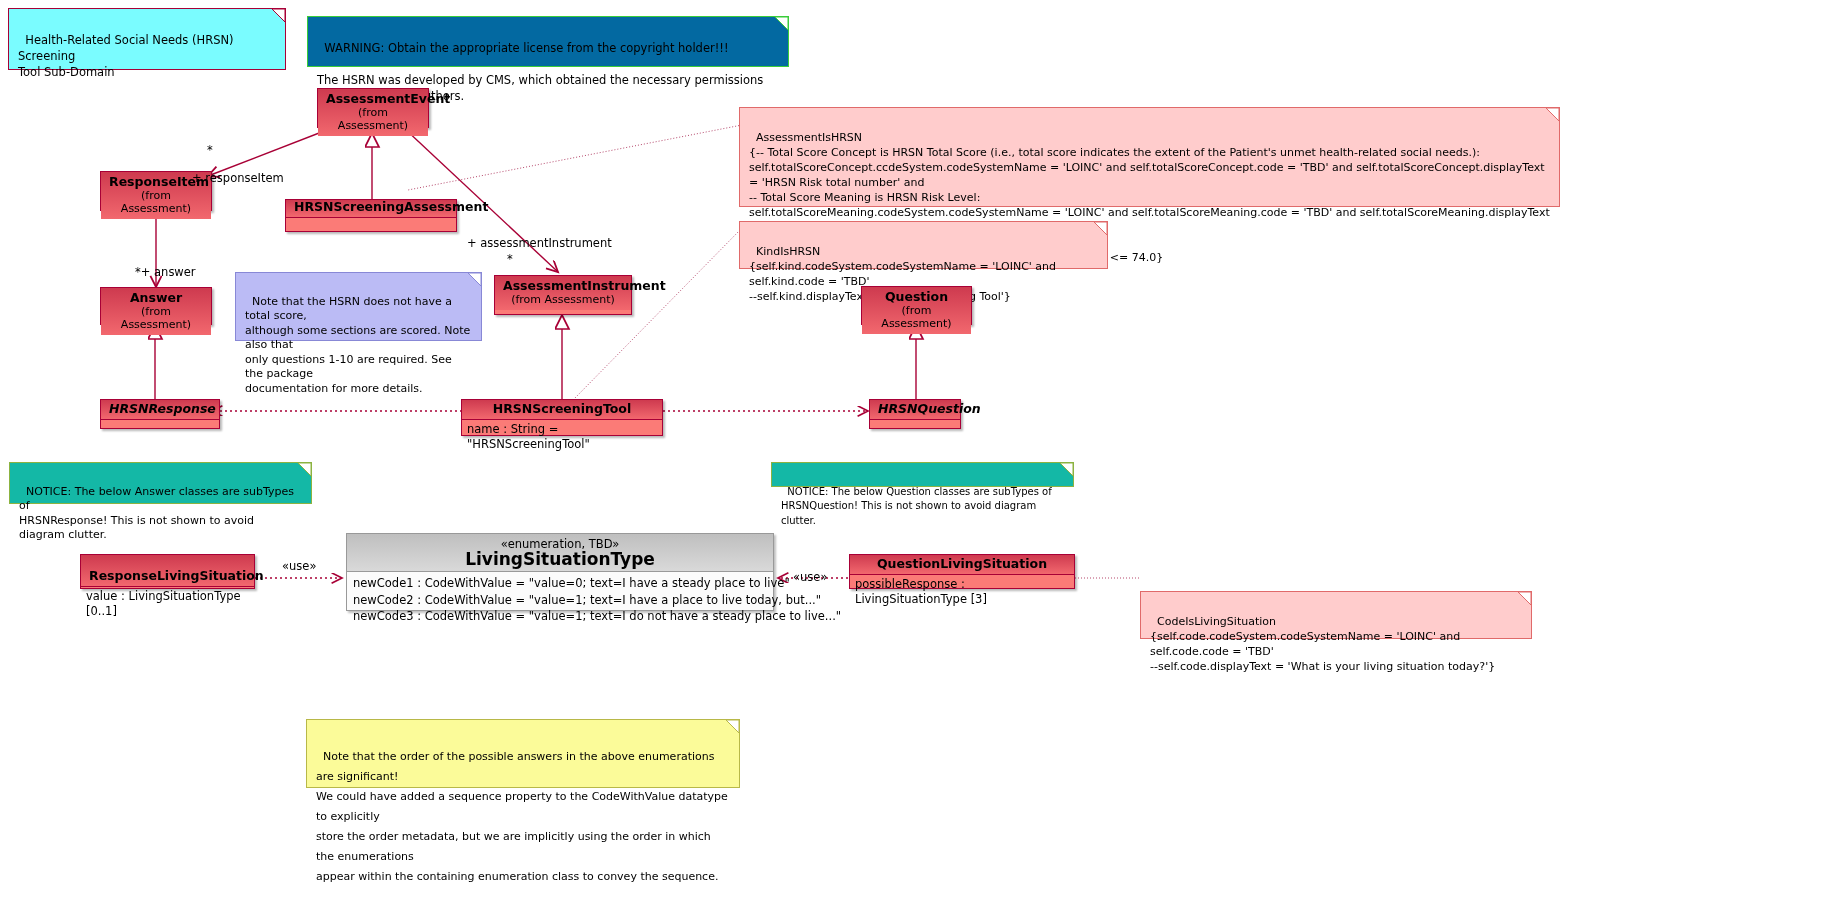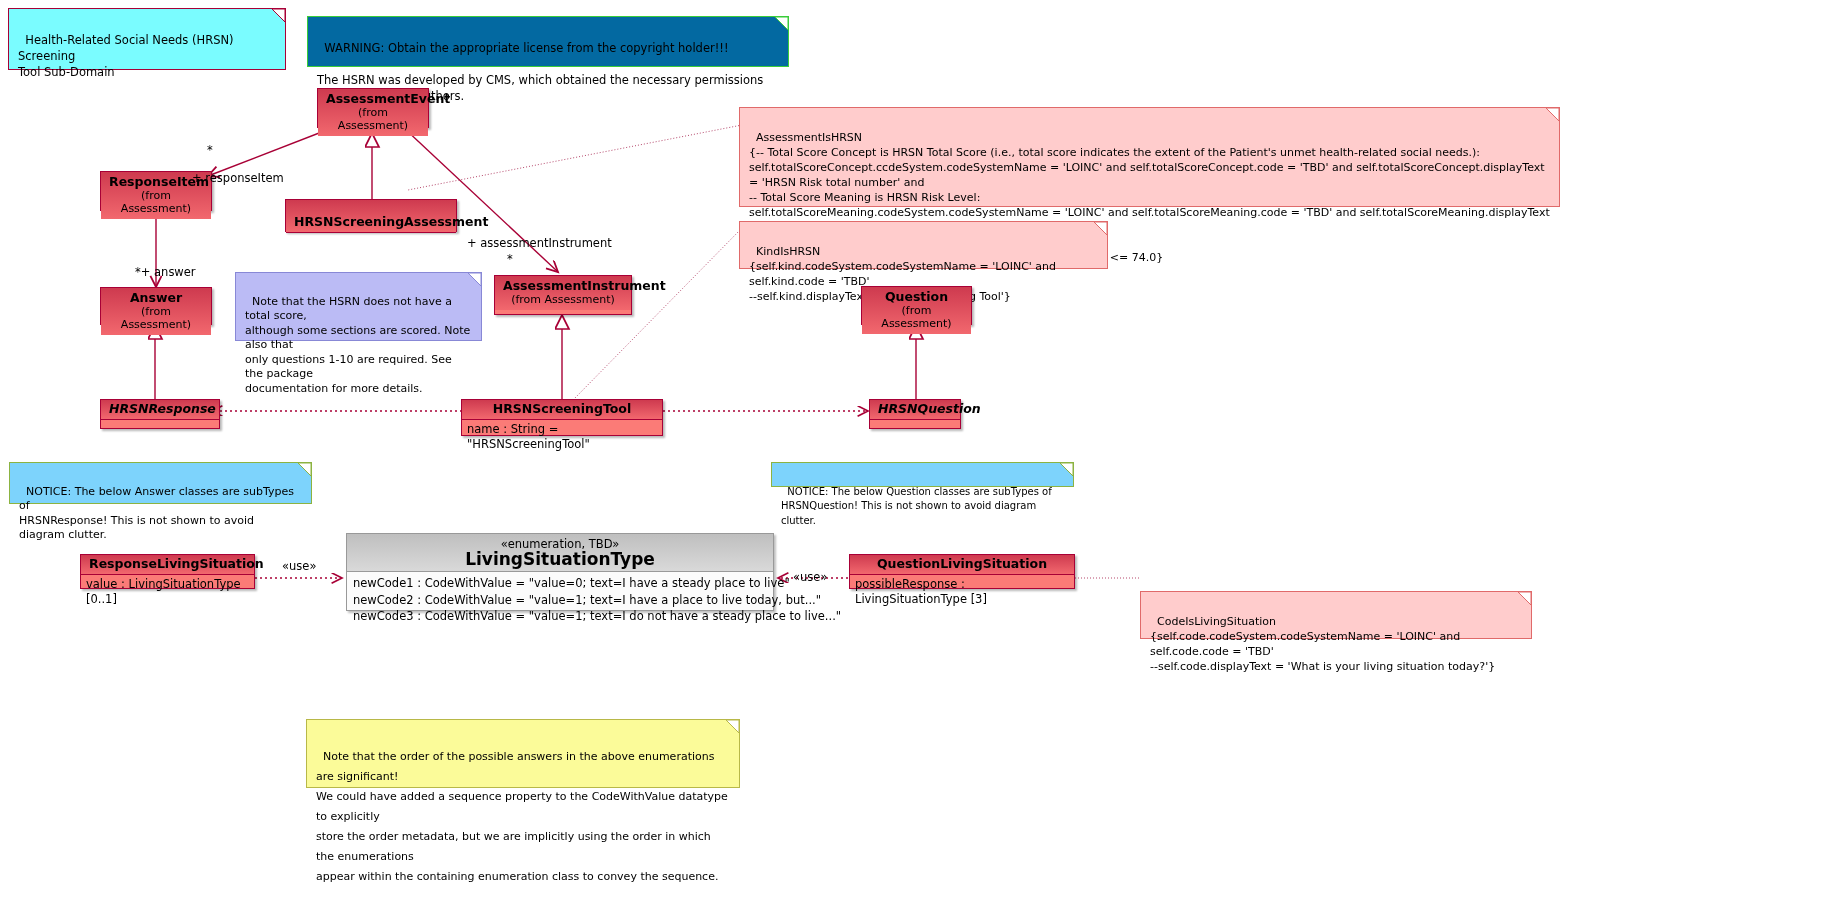--- a/index.html
+++ b/index.html
@@ -7,21 +7,21 @@
        font-family:"DejaVu Sans","Liberation Sans",sans-serif;
        -webkit-font-smoothing:none;}
   .abs{position:absolute;box-sizing:border-box;}
 
   
   .note{padding:7px 9px;font-size:11.5px;line-height:16px;color:#000;
         white-space:pre-wrap;}
   .note .fold{position:absolute;top:0;right:0;width:13px;height:13px;}
   .note-cyan{background:#7AFCFF;border:1px solid #A80036;}
   .note-green{background:#0369a1;border:1px solid #3ACC3A;}
-  .note-green2{background:#7dd3fc;border:1px solid #8CB341;}
+  .note-green2{background:#14b8a6;border:1px solid #8CB341;}
   .note-pink{background:#FFCCCC;border:1px solid #E06A6A;margin-top:36px;}
   .note-blue{background:#BBBBF5;border:1px solid #8888D6;}
   .note-yellow{background:#FBFB99;border:1px solid #B8B848;}
 
   
   .cls{border:1px solid #A80036;background:#FB7B77;
        box-shadow:2px 2px 2px rgba(0,0,0,.28);}
   .cls .hdr{background:#DA4453;background:linear-gradient(#CE3A4F,#F2686E);
             text-align:center;padding:3px 8px 4px;}
   .cls .nm{font-size:12.5px;font-weight:bold;color:#000;display:block;line-height:14px;}
@@ -182,21 +182,21 @@
 </div>
 
 <div class="abs cls" style="left:100px;top:171px;width:112px;height:40px;">
   <div class="hdr">
     <span class="nm">ResponseItem</span>
     <span class="from">(from Assessment)</span>
   </div>
 </div>
 
 <div class="abs cls" style="left:285px;top:199px;width:172px;height:33px;">
-  <div class="hdr" style="padding:15px 8px 3px;">
+  <div class="hdr" style="padding:0 8px 3px;">
     <span class="nm">HRSNScreeningAssessment</span>
   </div>
   <div class="sep"></div>
   <div class="attrs empty"></div>
 </div>
 
 <div class="abs cls" style="left:100px;top:287px;width:112px;height:38px;">
   <div class="hdr">
     <span class="nm">Answer</span>
     <span class="from">(from Assessment)</span>
@@ -235,21 +235,21 @@
 
 <div class="abs cls" style="left:869px;top:399px;width:92px;height:30px;">
   <div class="hdr" style="padding:2px 8px 3px;">
     <span class="nm ital">HRSNQuestion</span>
   </div>
   <div class="sep"></div>
   <div class="attrs empty"></div>
 </div>
 
 <div class="abs cls" style="left:80px;top:554px;width:175px;height:35px;">
-  <div class="hdr" style="padding:2px 8px 3px;">
+  <div class="hdr" style="padding:14px 8px 3px;">
     <span class="nm">ResponseLivingSituation</span>
   </div>
   <div class="sep"></div>
   <div class="attrs">value : LivingSituationType [0..1]</div>
 </div>
 
 <div class="abs cls" style="left:849px;top:554px;width:226px;height:35px;">
   <div class="hdr" style="padding:2px 8px 3px;">
     <span class="nm">QuestionLivingSituation</span>
   </div>

